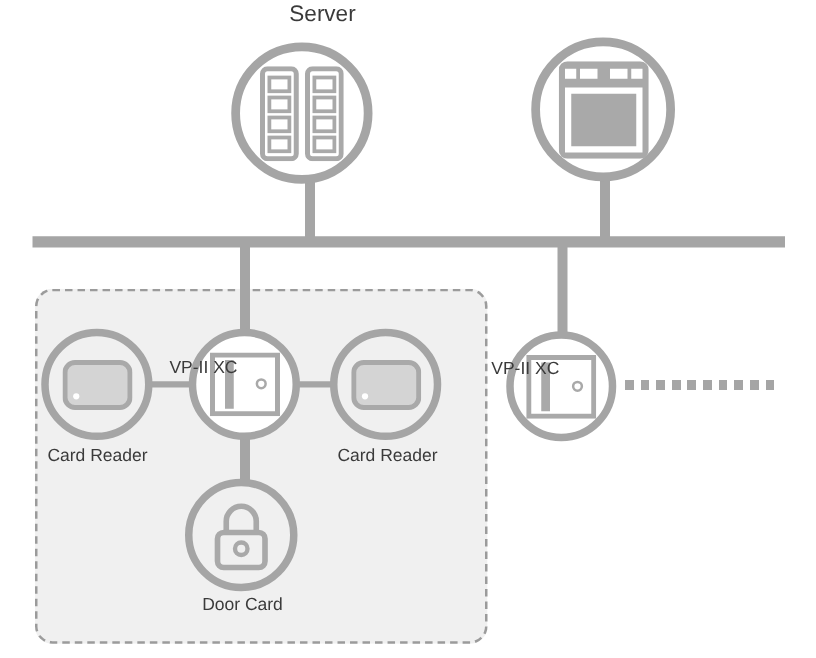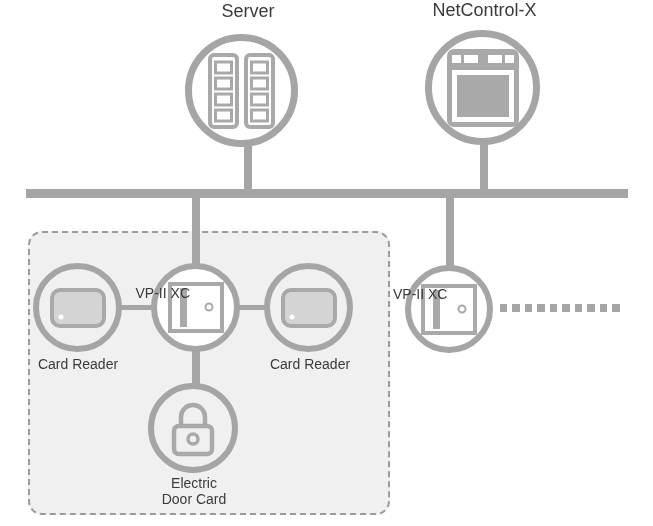--- a/index.html
+++ b/index.html
@@ -111,36 +111,35 @@
         <rect x="7.5" y="25" width="16" height="11" stroke-width="3"></rect>
         <rect x="7.5" y="41" width="16" height="11" stroke-width="3"></rect>
         <rect x="7.5" y="57" width="16" height="11" stroke-width="3"></rect>
         <rect x="43.5" y="9" width="16" height="11" stroke-width="3"></rect>
         <rect x="43.5" y="25" width="16" height="11" stroke-width="3"></rect>
         <rect x="43.5" y="41" width="16" height="11" stroke-width="3"></rect>
         <rect x="43.5" y="57" width="16" height="11" stroke-width="3"></rect>
       </g>
     </svg>
   </div>
-  <div class="lbl lbl-lg center" style="left:188px; top:1px; width:120px;">Server</div>
+  <div class="lbl lbl-lg center" style="left:198px; top:1px; width:120px;">Server</div>
 
   <div class="node-circle big" style="left:425px; top:30px; width:115px; height:115px;">
     <svg width="72" height="78" viewBox="0 0 72 78">
       <rect x="0" y="0" width="72" height="78" rx="7" fill="var(--icon-gray)"></rect>
       <g fill="#ffffff">
         <rect x="5" y="6" width="9" height="8"></rect>
         <rect x="17" y="6" width="14" height="8"></rect>
         <rect x="41" y="6" width="14" height="8"></rect>
         <rect x="58" y="6" width="9" height="8"></rect>
         <rect x="5" y="21" width="62" height="52"></rect>
       </g>
       <rect x="10" y="26" width="52" height="42" fill="var(--icon-gray)"></rect>
     </svg>
   </div>
-  <div class="lbl lbl-lg center" style="left:422px; top:0px; width:125px;">NetControl-X</div>
 
   <div class="node-circle tint" style="left:33px; top:263px; width:89px; height:89px;">
     <svg width="56" height="40" viewBox="0 0 56 40">
       <rect x="2" y="2" width="52" height="36" rx="8" style="fill:var(--reader-fill)" stroke="var(--icon-gray)" stroke-width="4"></rect>
       <circle cx="11" cy="29" r="2.5" fill="#ffffff"></circle>
     </svg>
   </div>
   <div class="lbl lbl-md center" style="left:18px; top:356px; width:120px;">Card Reader</div>
 
   <div class="node-circle" style="left:151px; top:263px; width:89px; height:89px;">
@@ -161,21 +160,20 @@
   <div class="lbl lbl-md center" style="left:250px; top:356px; width:120px;">Card Reader</div>
 
   <div class="node-circle tint" style="left:148px; top:383px; width:90px; height:90px;">
     <svg width="48" height="62" viewBox="0 0 48 62">
       <path d="M12,30 V20 a12,12 0 0 1 24,0 V30" fill="none" stroke="var(--icon-gray)" stroke-width="4.5"></path>
       <rect x="5" y="29" width="38" height="28" rx="5" fill="none" stroke="var(--icon-gray)" stroke-width="4.5"></rect>
       <circle cx="24" cy="42" r="5" fill="none" stroke="var(--icon-gray)" stroke-width="3.5"></circle>
     </svg>
   </div>
   <div class="lbl lbl-md center" style="left:134px; top:475px; width:120px; line-height:16px;">
-    <div>Electric</div>
     <div>Door Card</div>
   </div>
 
   <div class="node-circle" style="left:405px; top:265px; width:88px; height:88px;">
     <svg width="56" height="51" viewBox="0 0 56 51">
       <rect x="2" y="2" width="52" height="47" fill="#ffffff" stroke="var(--icon-gray)" stroke-width="4"></rect>
       <rect x="12" y="6" width="7" height="39" fill="var(--icon-gray)"></rect>
       <circle cx="41" cy="25" r="3.5" fill="none" stroke="var(--icon-gray)" stroke-width="2"></circle>
     </svg>
   </div>

